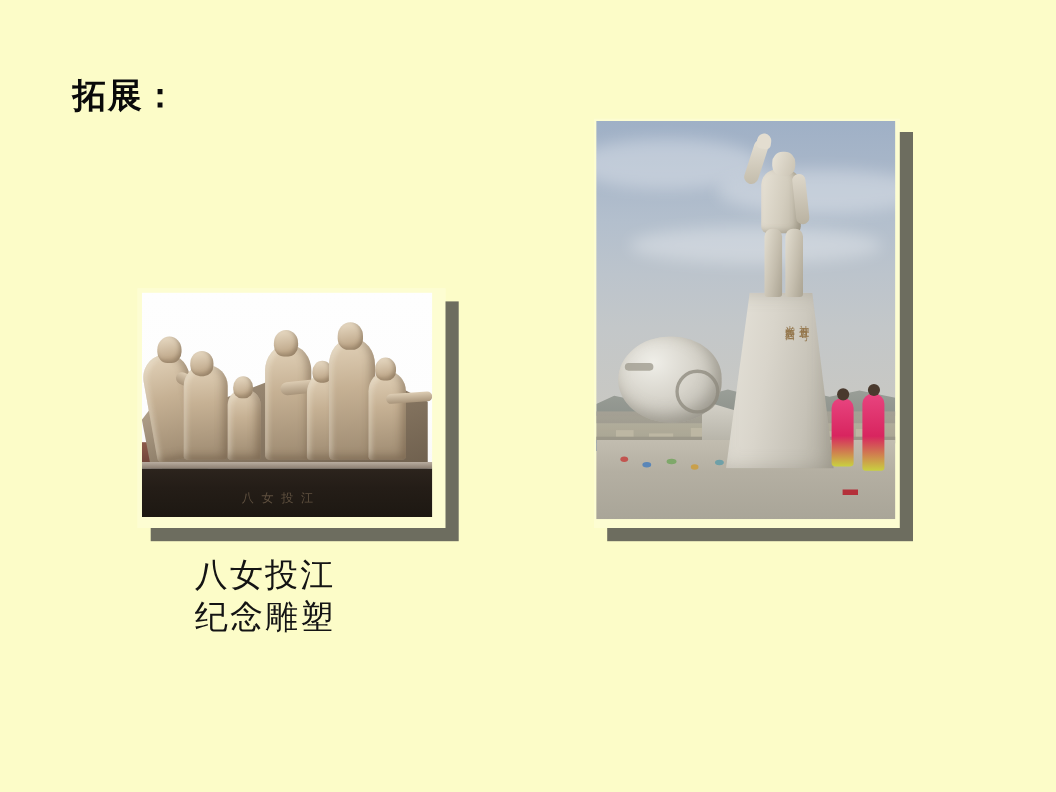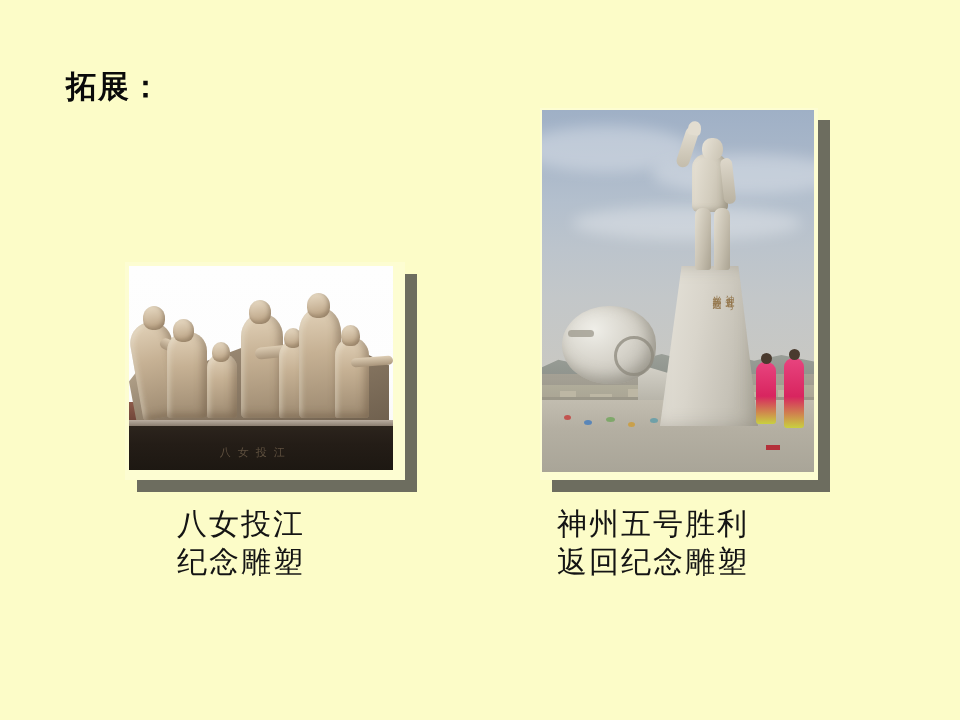--- a/index.html
+++ b/index.html
@@ -380,16 +380,14 @@
       <div class="sz-litter" style="left:64px;  bottom:50px; width:9px; height:5px; background:#7fa86a;"></div>
       <div class="sz-litter" style="left:86px;  bottom:45px; width:7px; height:5px; background:#c9a04b;"></div>
       <div class="sz-litter" style="left:108px; bottom:49px; width:8px; height:5px; background:#6fa0a8;"></div>
       <div class="sz-redmark"></div>
     </div>
   </div>
 
   <div class="caption" id="caption-left">八女投江
 纪念雕塑</div>
 
-  <div class="caption" id="caption-right">神州五号胜利
-返回纪念雕塑</div>
 
 </div>
 
 </body></html>

